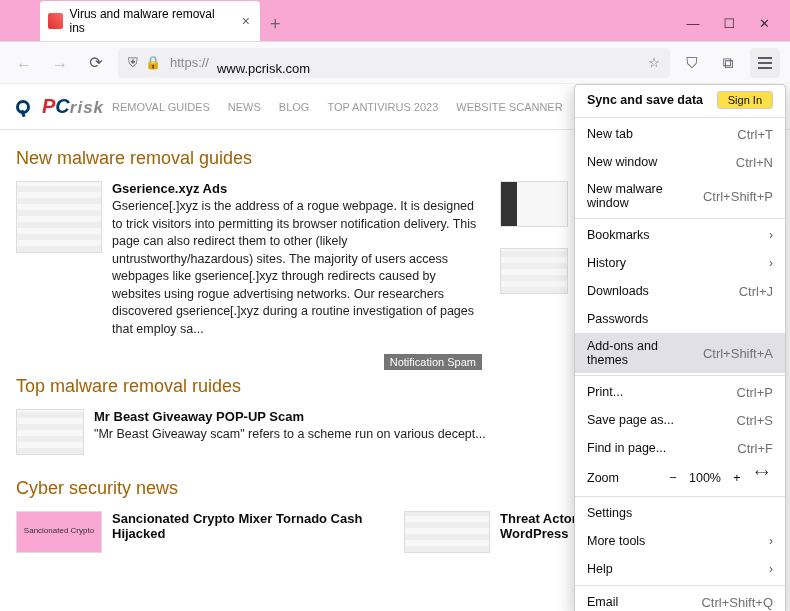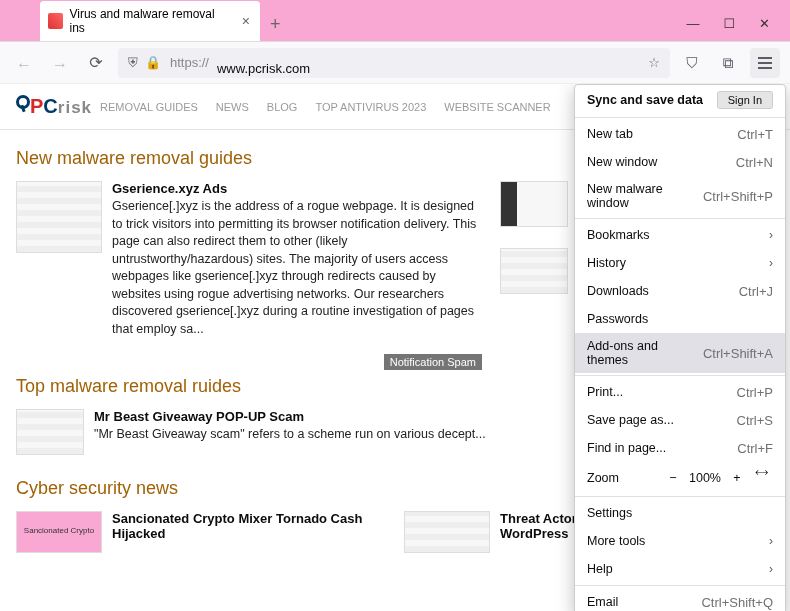--- a/index.html
+++ b/index.html
@@ -18,21 +18,21 @@
 .urlbox { flex: 1; height: 30px; background: #f0f0f4; border-radius: 4px; display: flex; align-items: center; padding: 0 10px; gap: 8px; font-size: 13px; color: #666; }
 .urlbox .proto { color: #888; }
 .urlbox .host { color: #0c0c0d; margin-top: 12px; }
 .addr-icon { width: 28px; height: 28px; display: flex; align-items: center; justify-content: center; color: #5b5b66; font-size: 15px; }
 .hamburger { width: 30px; height: 30px; background: #ededf0; border-radius: 4px; display:flex; flex-direction: column; gap:3px; align-items:center; justify-content:center; }
 .hamburger span{ width:14px; height:2px; background:#5b5b66; }
 
 .content { position: relative; height: 527px; overflow: hidden; }
 
 .sitebar { height: 46px; background: #fff; display: flex; align-items: center; padding: 0 16px; border-bottom: 1px solid #e5e5e5; }
-.logo { font-size: 20px; font-weight: bold; display:flex; align-items:flex-start; gap:0;}
+.logo { font-size: 20px; font-weight: bold; font-style: italic; display:flex; align-items:center; gap:12px;}
 .logo .lens{ width:14px;height:14px;border-radius:50%;border:3px solid #003a66;position:relative;}
 .logo .handle{ position:absolute; width:3px; height:7px; background:#003a66; bottom:-6px; left:50%; transform:translateX(-50%) rotate(-20deg); }
 .logo .p{ color:#d82828; }
 .logo .c{ color:#003a66; }
 .logo .risk{ color:#888; font-weight: 600; letter-spacing:1px; font-size:17px;}
 .sitenav { display: flex; gap: 18px; margin-left: 8px; font-size: 11px; color: #9b9b9b; }
 
 .page { padding: 14px 16px 0 16px; font-size: 13px; color: #333; }
 h2 { font-size: 18px; font-weight: 400; color: #a16207; margin: 4px 0 12px; }
 .row { display: flex; gap: 18px; }
@@ -47,21 +47,21 @@
 .atext { font-size: 12.5px; line-height: 1.4; color: #222; }
 .tag { background: #757575; color: #fff; font-size: 11px; padding: 2px 6px; float: right; margin-top: 4px; }
 .clear{clear:both;}
 
 
 .menu { position: absolute; top: 0; right: 4px; width: 212px; background: #fff; border: 1px solid #ccc; border-radius: 4px; box-shadow: 0 4px 18px rgba(0,0,0,.25); font-size: 12.5px; color: #0c0c0d; z-index:10; }
 .mrow { display: flex; align-items: center; justify-content: space-between; padding: 6px 12px; min-height: 28px; }
 .mrow:hover, .mrow.hl { background: #e0e0e6; }
 .mhint { color: #717171; font-size: 13px; padding-left: 24px; }
 .msep { height: 1px; background: #e0e0e0; margin: 2px 0; }
-.signin { background: #e5e5e5; border: 1px solid #ccc; border-radius: 3px; padding: 2px 10px; font-size: 11px; }
+.signin { background: #fde047; border: 1px solid #ccc; border-radius: 3px; padding: 2px 10px; font-size: 11px; }
 .chev { color: #5b5b66; font-size: 12px; }
 .zoomrow { display:flex; align-items:center; gap:6px; }
 .zbtn { width:20px; height:20px; display:flex; align-items:center; justify-content:center; border-radius:3px;}
 .expand{ display:inline-block; transform: rotate(45deg); }
 
 .sidecol { position:absolute; right:16px; bottom:10px; width:150px; font-size:13px; }
 .sidecol h3{ font-size:14px; font-weight:400; margin-bottom:12px; color:#1a1a1a;}
 .sidecol p{ font-size:11px; color:#333; text-align: right; }
 </style>
 </head>

